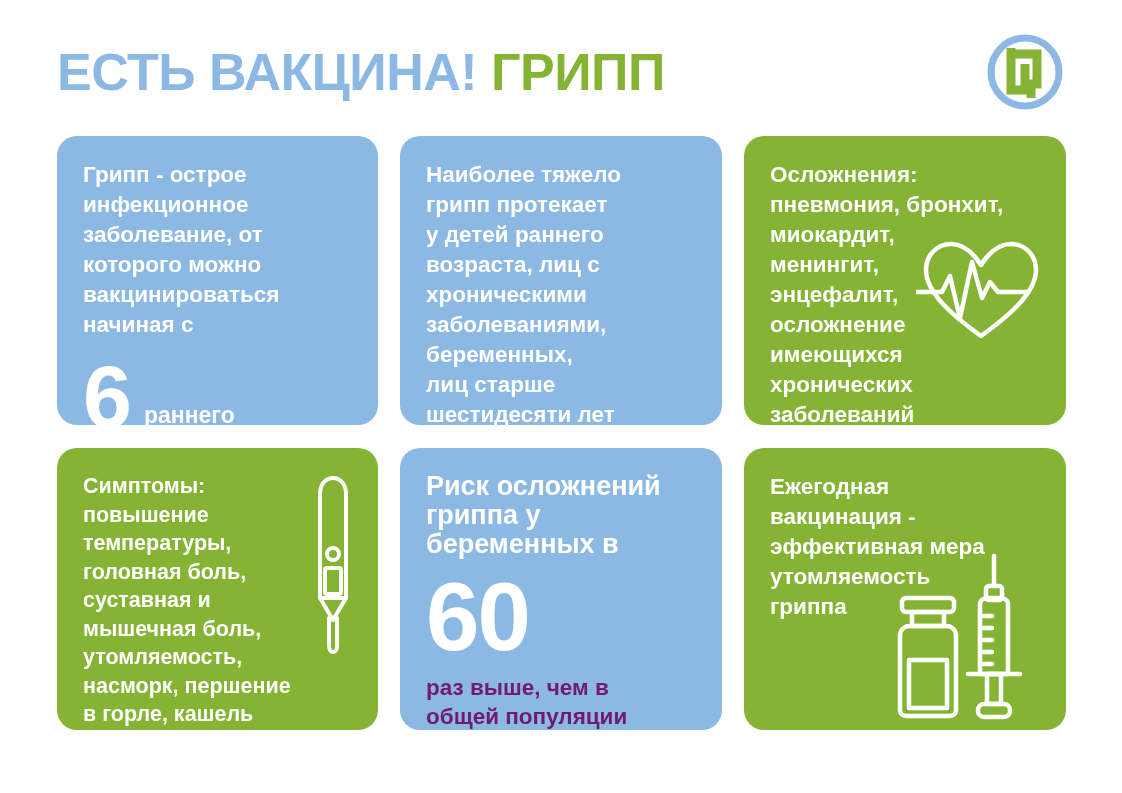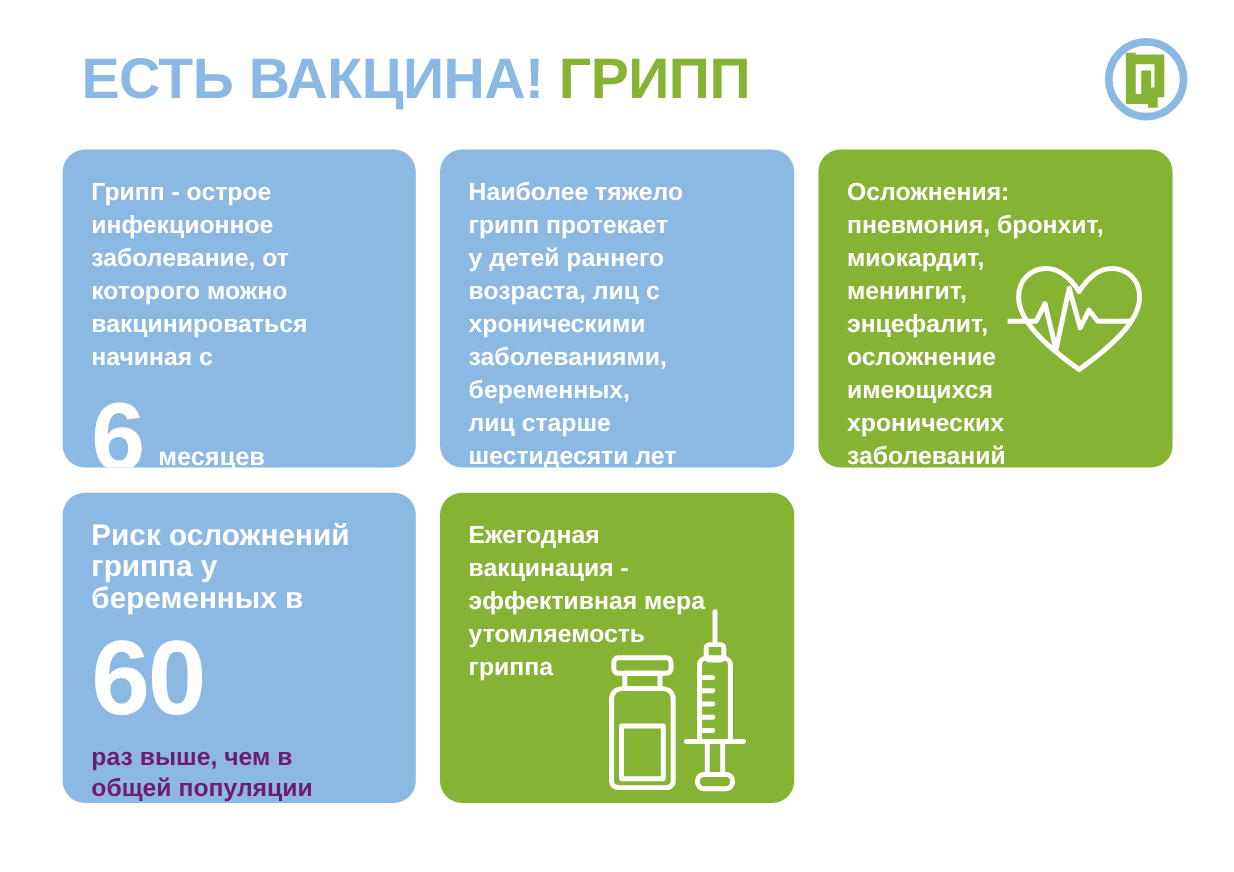--- a/index.html
+++ b/index.html
@@ -5,21 +5,21 @@
   * { margin:0; padding:0; box-sizing:border-box; }
   html, body {
     width:1122px; height:793px;
     background:#ffffff;
     font-family:"Liberation Sans", sans-serif;
     overflow:hidden;
   }
   #poster { position:relative; width:1122px; height:793px; background:#fff; }
 
   
-  .header { position:absolute; left:74px; top:36px; width:1008px; height:80px; }
+  .header { position:absolute; left:57px; top:36px; width:1008px; height:80px; }
   .title { position:absolute; left:0; top:0; font-size:52px; font-weight:bold;
            letter-spacing:-0.5px; white-space:nowrap; line-height:72px; }
   .title .t-blue  { color:#8CB8E4; }
   .title .t-green { color:#85B334; }
 
   .logo { position:absolute; right:0; top:-4px; width:80px; height:80px; }
 
   
   .grid { position:absolute; left:57px; top:136px; width:904px; height:594px;
           display:grid;
@@ -85,21 +85,21 @@
 
     <div class="card blue c1">
       <div class="body">Грипп - острое
 инфекционное
 заболевание, от
 которого можно
 вакцинироваться
 начиная с</div>
       <div class="bignum-row">
         <span class="bignum">6</span>
-        <span class="bignum-unit">месяцев</span>
+        <span class="bignum-unit">раннего</span>
       </div>
     </div>
 
     <div class="card blue c3">
       <div class="body">Наиболее тяжело
 грипп протекает
 у детей раннего
 возраста, лиц с
 хроническими
 заболеваниями,
@@ -119,20 +119,42 @@
 хронических
 заболеваний</div>
       <span class="icon icon-heart">
         <svg viewBox="0 0 130 112" width="130" height="112" aria-hidden="true">
           <path d="M65 104 C40 86 10 62 10 38 C10 22 22 12 35 12 C48 12 58 22 65 33 C72 22 82 12 95 12 C108 12 120 22 120 38 C120 62 90 86 65 104 Z" fill="none" stroke="#ffffff" stroke-width="4.5" stroke-linejoin="round"></path>
           <path d="M0 60 L26 60 L34 44 L44 86 L56 30 L66 66 L74 50 L82 60 L112 60" fill="none" stroke="#ffffff" stroke-width="4.5" stroke-linejoin="round" stroke-linecap="round"></path>
         </svg>
       </span>
     </div>
 
+    <div class="card green c4">
+      <div class="body">Симптомы:
+повышение
+температуры,
+головная боль,
+суставная и
+мышечная боль,
+утомляемость,
+насморк, першение
+в горле, кашель</div>
+      <span class="icon icon-thermo">
+        <svg viewBox="0 0 78 190" width="78" height="190" aria-hidden="true">
+          <g fill="none" stroke="#ffffff" stroke-width="4" stroke-linejoin="round" stroke-linecap="round">
+            <path d="M26 24 C26 14 32 8 39 8 C46 8 52 14 52 24 L52 128 L26 128 Z"></path>
+            <circle cx="39" cy="84" r="6"></circle>
+            <rect x="31" y="98" width="16" height="26" rx="2"></rect>
+            <path d="M26 128 L39 150 L52 128"></path>
+            <path d="M35 148 L35 176 C35 180 37 182 39 182 C41 182 43 180 43 176 L43 148"></path>
+          </g>
+        </svg>
+      </span>
+    </div>
 
     <div class="card blue c5">
       <div class="body">Риск осложнений
 гриппа у
 беременных в</div>
       <div class="bignum-row">
         <span class="bignum">60</span>
       </div>
       <div class="after-num">раз выше, чем в
 общей популяции</div>

